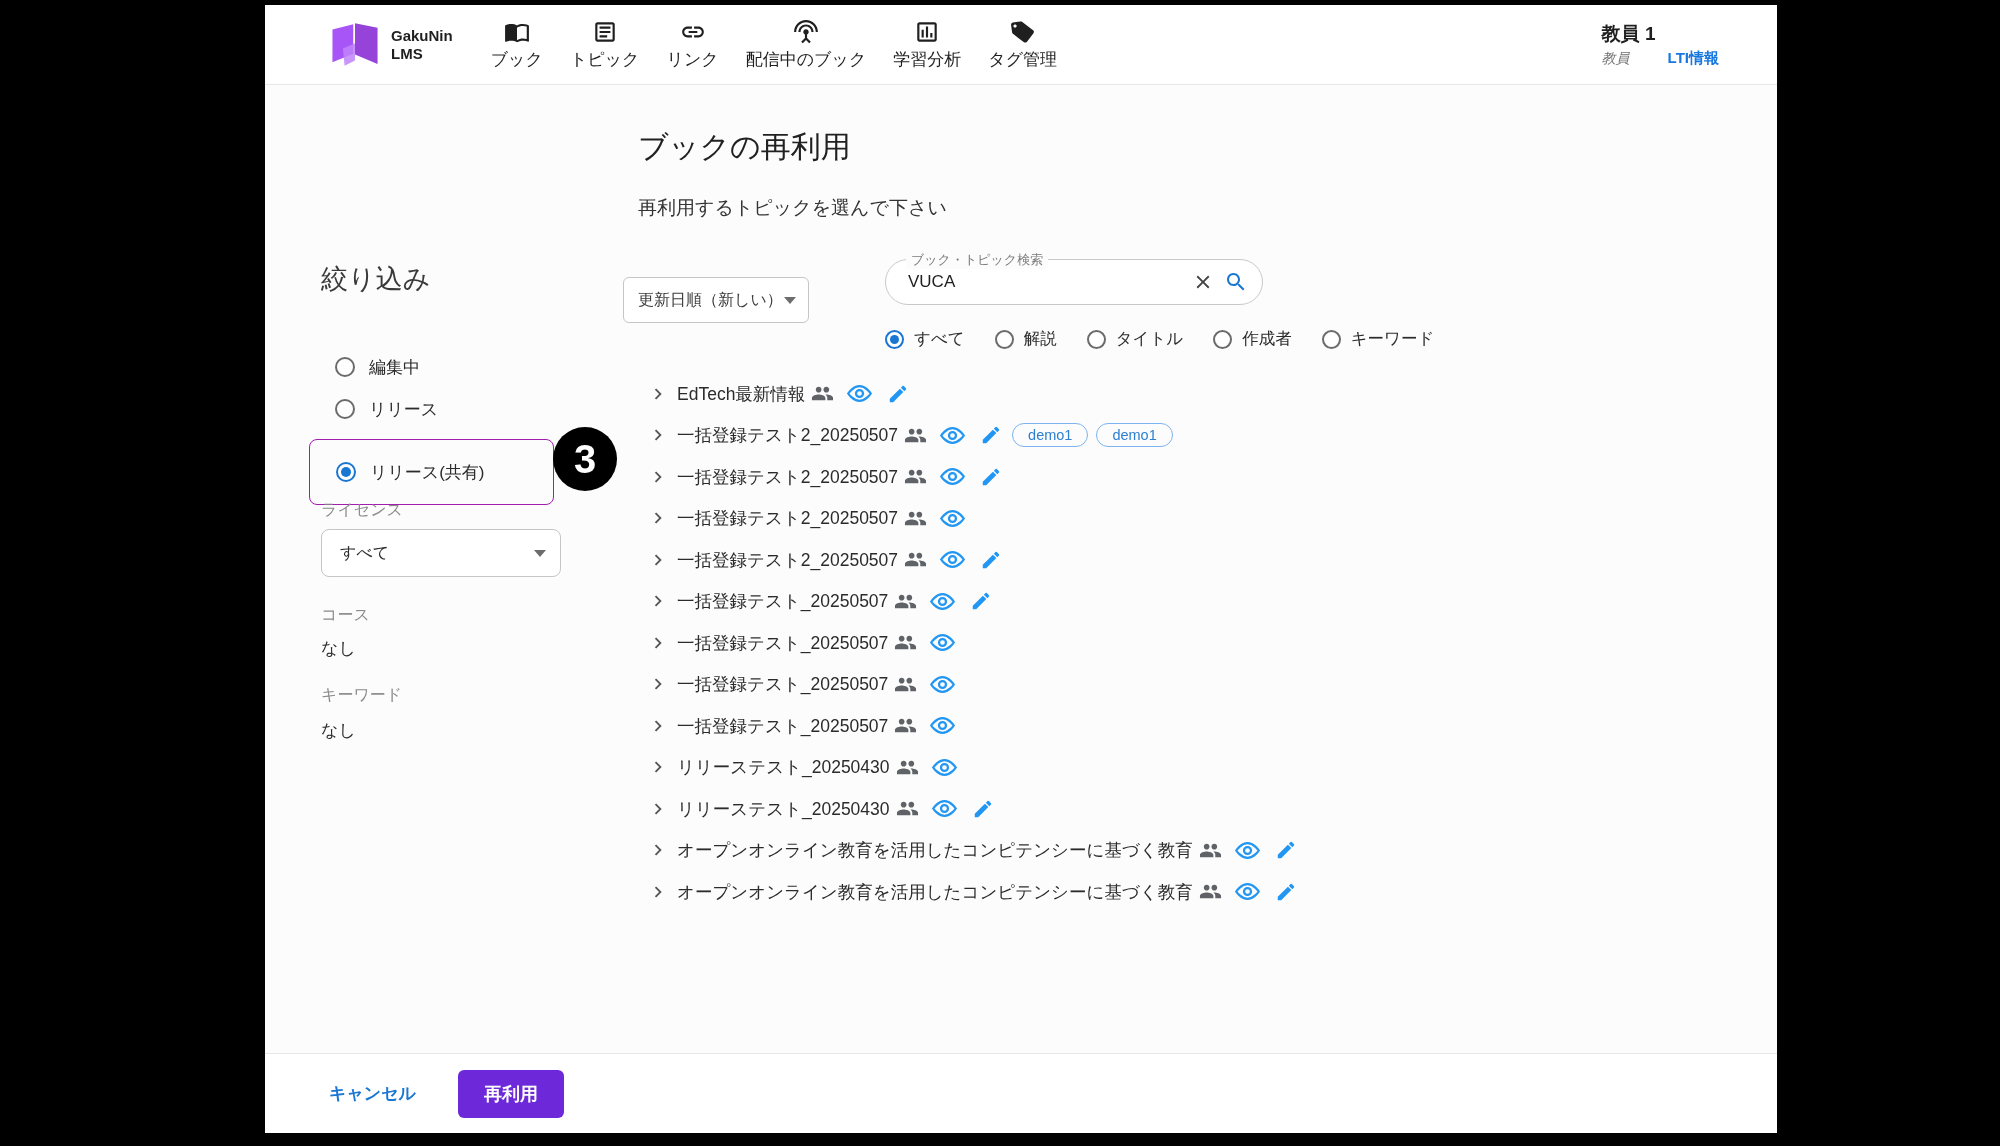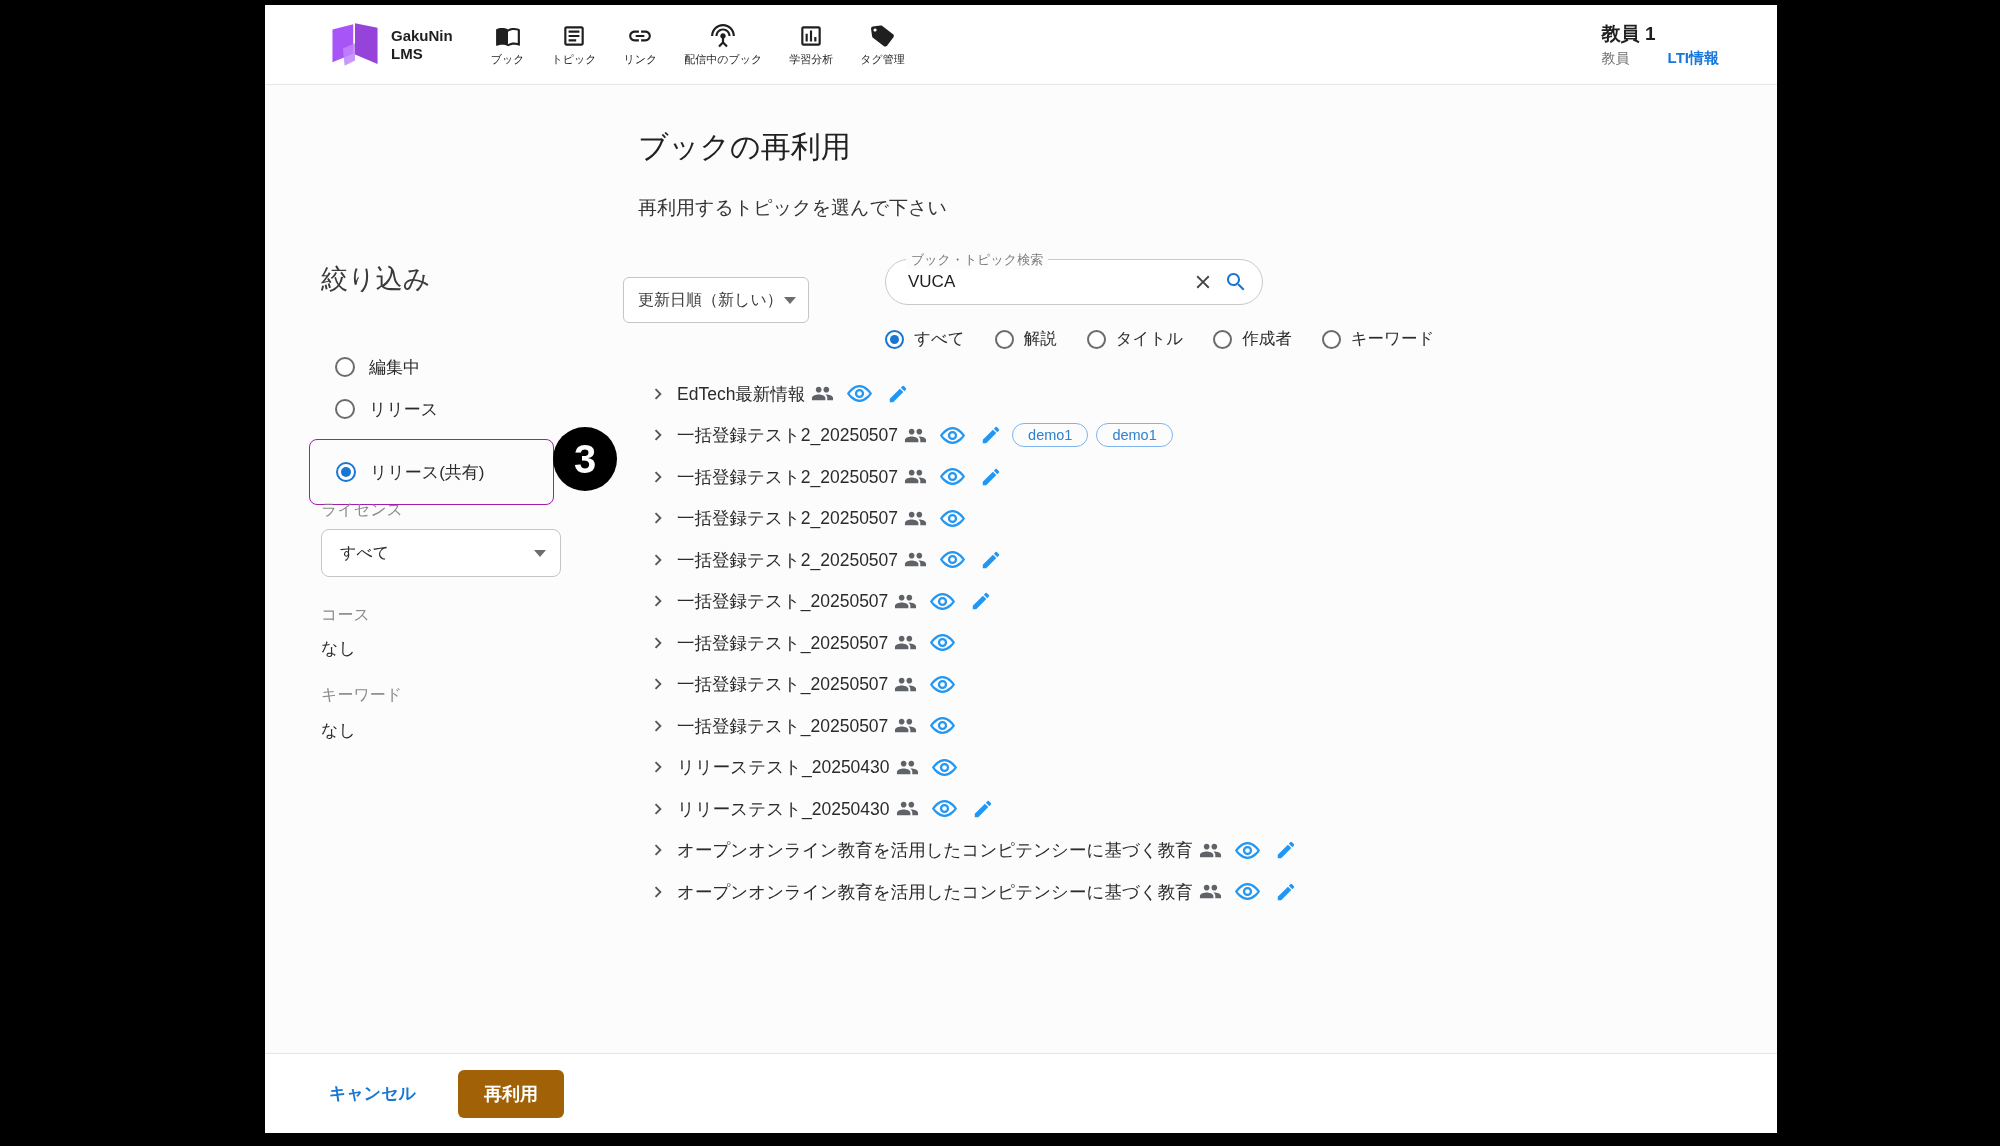--- a/index.html
+++ b/index.html
@@ -8,25 +8,25 @@
   .app { position: absolute; left: 265px; top: 5px; width: 1512px; height: 1128px; background: #fcfcfc; }
 
   
   .header { position: absolute; top: 0; left: 0; right: 0; height: 80px; background: #fff;
             border-bottom: 1px solid #e7e7e7; display: flex; align-items: center; padding: 0 58px 0 64px; }
   .logo { display: flex; align-items: center; gap: 10px; }
   .logo-text { font-size: 15px; font-weight: bold; color: #1f1f1f; line-height: 1.15; }
   .nav { display: flex; align-items: flex-end; gap: 27px; margin-left: 38px; }
   .nav-item { display: flex; flex-direction: column; align-items: center; gap: 3px; cursor: pointer; }
   .nav-item svg { width: 26px; height: 26px; fill: #1f1f1f; }
-  .nav-label { font-size: 11px; color: #1f1f1f; white-space: nowrap; }
+  .nav-label { font-size: 17px; color: #1f1f1f; white-space: nowrap; }
   .user-block { margin-left: auto; display: flex; flex-direction: column; }
   .user-name { font-size: 19px; font-weight: bold; color: #1f1f1f; }
   .user-row { display: flex; align-items: center; gap: 38px; margin-top: 2px; }
-  .user-role { font-size: 14px; color: #6f6f6f; }
+  .user-role { font-size: 14px; color: #6f6f6f; font-style: italic; }
   .lti-link { font-size: 15px; font-weight: bold; color: #1677e0; cursor: pointer; }
 
   
   .page-title { position: absolute; left: 373px; top: 122px; font-size: 30px; font-weight: 400; color: #212121; }
   .page-subtitle { position: absolute; left: 373px; top: 190px; font-size: 19px; color: #333; }
 
   
   .filters-heading { position: absolute; left: 56px; top: 256px; font-size: 27px; color: #3a3a3a; }
   .status-list { position: absolute; left: 56px; top: 350px; width: 270px; }
   .status-row { height: 24px; display: flex; align-items: center; gap: 14px; margin: 0 0 18px 14px; cursor: pointer; }
@@ -72,21 +72,21 @@
   .people-ic { width: 23px; height: 23px; fill: #5f6368; flex: none; margin-right: 12px; }
   .eye-ic { width: 27px; height: 27px; flex: none; margin-right: 14px; cursor: pointer; }
   .pencil-ic { width: 22px; height: 22px; fill: #2196f3; flex: none; cursor: pointer; }
   .chips { display: flex; gap: 8px; margin-left: 10px; }
   .chip { border: 1px solid #7db4ef; color: #2f80d0; border-radius: 15px; padding: 3px 15px; font-size: 14.5px; }
 
   
   .footer { position: absolute; left: 0; right: 0; bottom: 0; height: 80px; background: #fff;
             border-top: 1px solid #e6e6e6; display: flex; align-items: center; padding-left: 64px; gap: 42px; }
   .cancel-link { color: #1976d2; font-size: 17px; font-weight: 600; cursor: pointer; }
-  .submit-button { background: #a16207; color: #fff; min-width: 106px; height: 48px; border: none; border-radius: 6px;
+  .submit-button { background: #6d28d9; color: #fff; min-width: 106px; height: 48px; border: none; border-radius: 6px;
                    font-size: 18px; font-weight: 600; display: flex; align-items: center; justify-content: center;
                    padding: 0 22px; cursor: pointer; font-family: inherit; }
 </style>
 </head>
 <body>
 
 <div class="stage">
   <div class="app">
 
     <div class="header">

